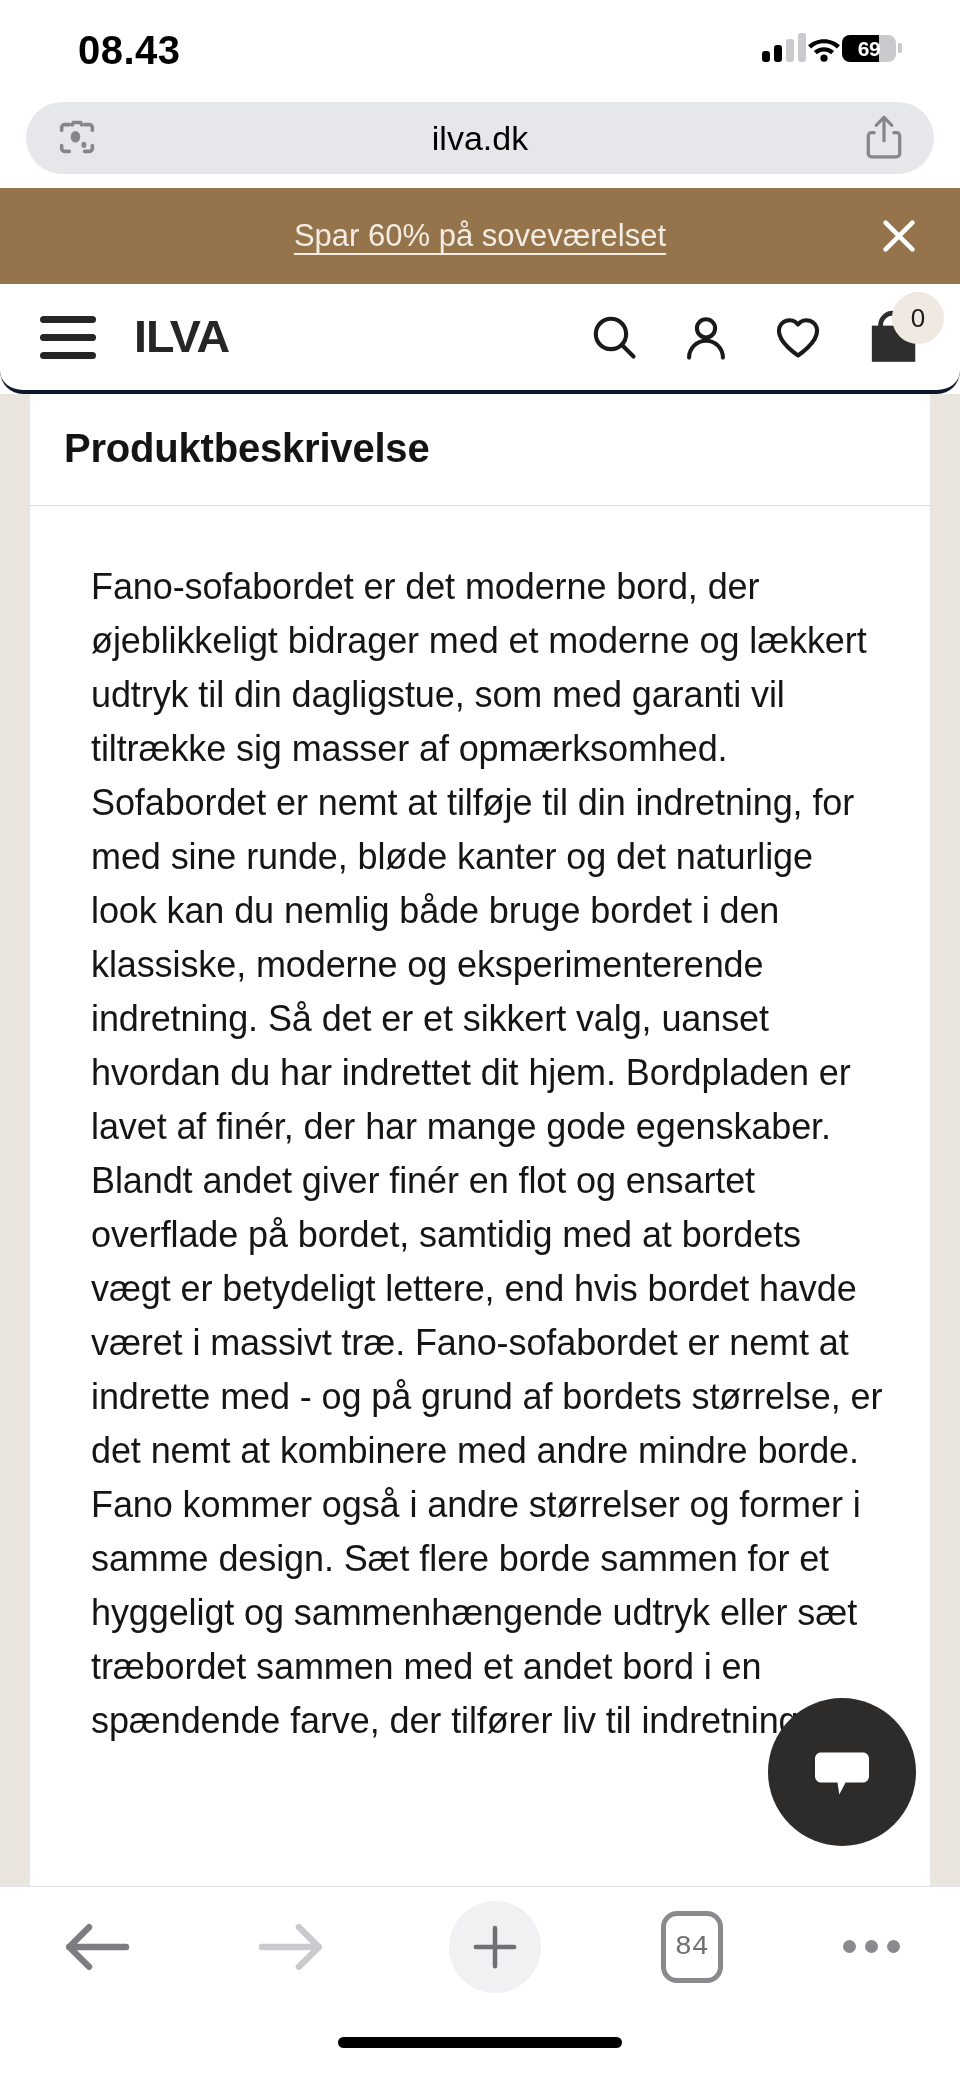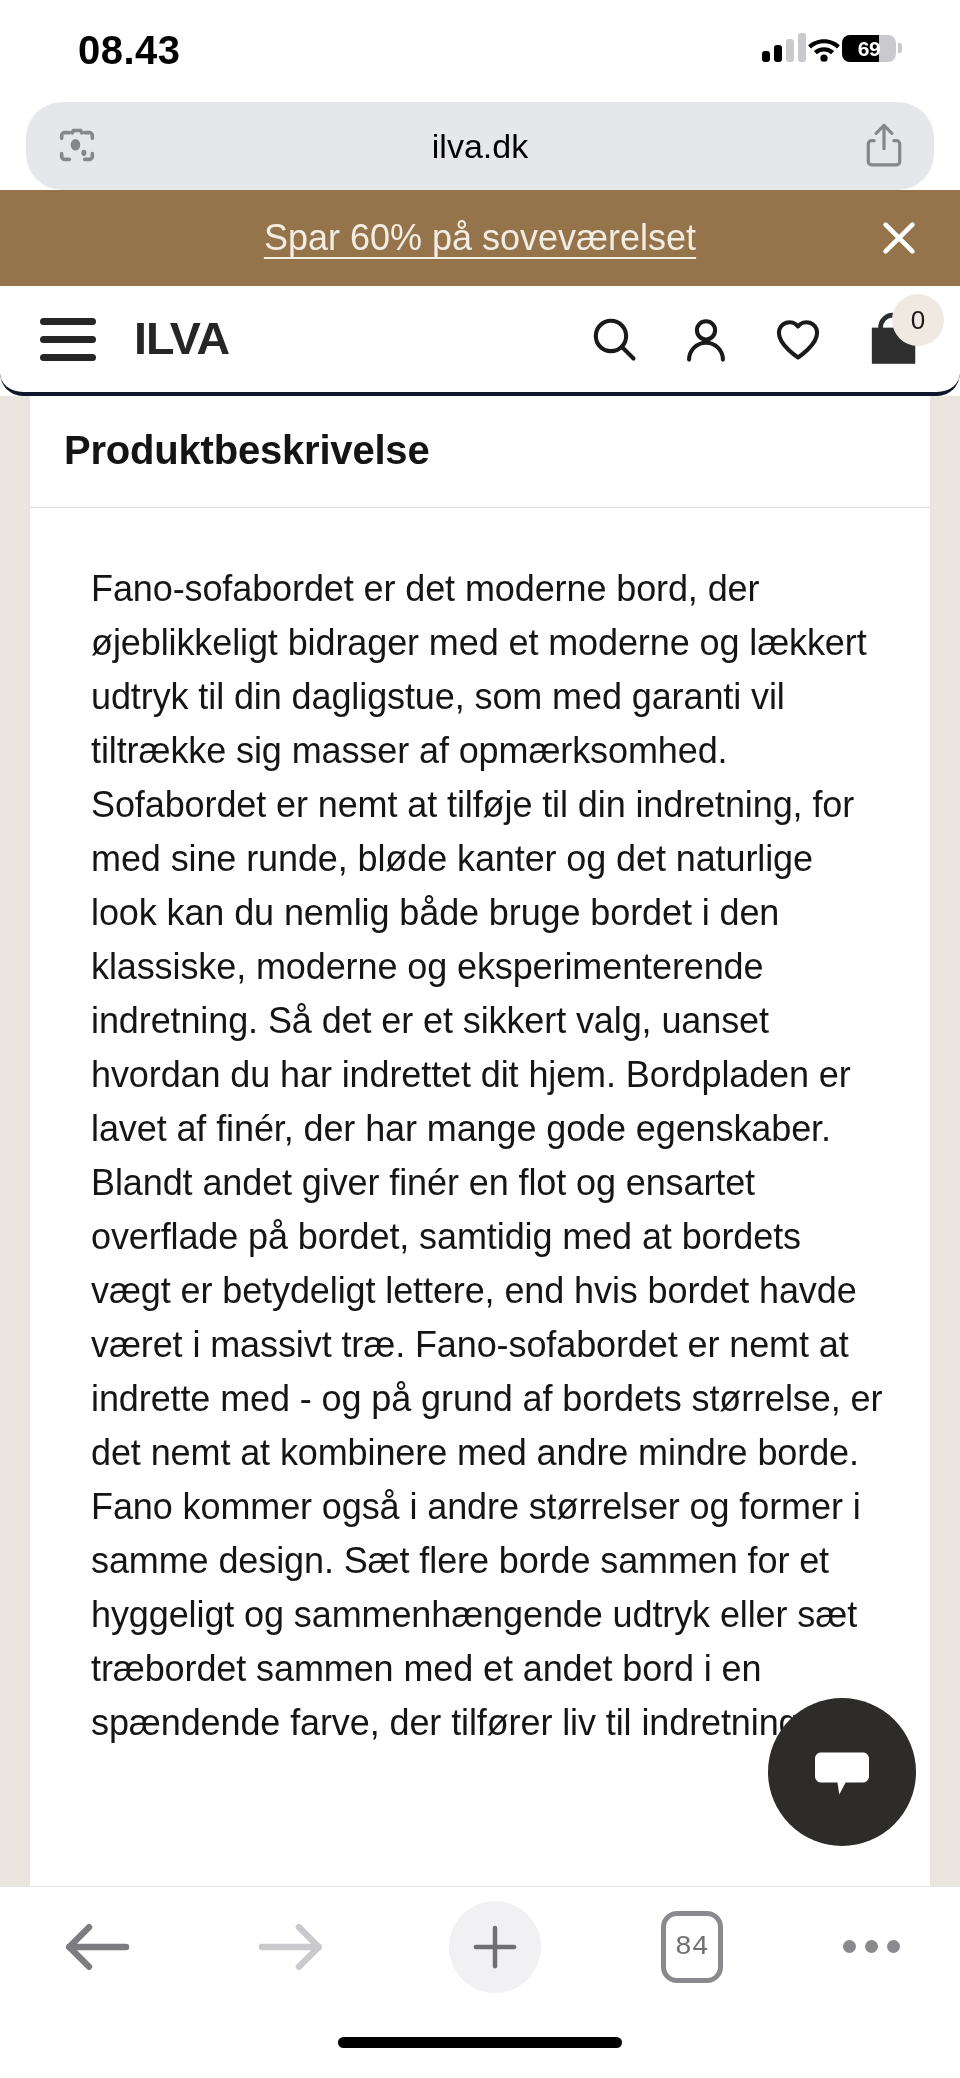--- a/index.html
+++ b/index.html
@@ -100,21 +100,21 @@
     letter-spacing: -0.5px;
   }
 
   
   .urlbar-wrap {
     flex: 0 0 92px;
     padding: 6px 26px 0 26px;
     background: #ffffff;
   }
   .urlbar {
-    height: 88px;
+    height: 72px;
     background: #e6e7ea;
     border-radius: 36px;
     display: flex;
     justify-content: space-between;
     padding: 0 28px;
   }
   .urlbar .url-text {
     position: absolute;
     left: 0; right: 0;
     text-align: center;
@@ -133,21 +133,21 @@
   
   .promo {
     flex: 0 0 96px;
     background: #95744b;
     position: relative;
     display: flex;
     align-items: center;
     justify-content: center;
   }
   .promo-link {
-    font-size: 36px;
+    font-size: 31px;
     color: #f2ece3;
     text-decoration: underline;
     text-underline-offset: 7px;
     text-decoration-thickness: 2px;
     font-weight: 500;
   }
   .promo-close {
     position: absolute;
     right: 38px;
     top: 50%;

